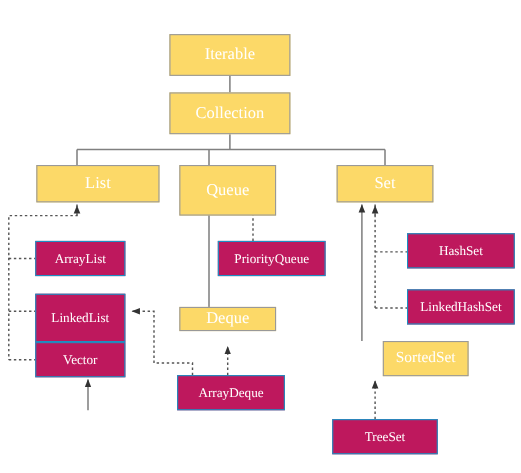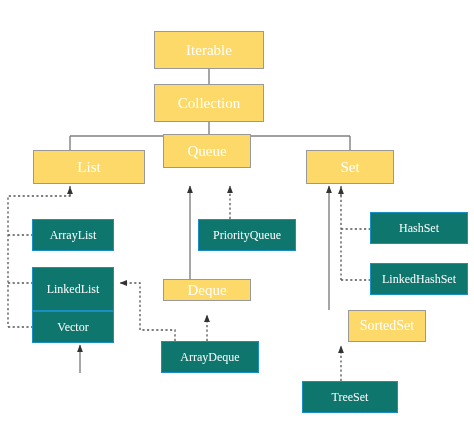--- a/index.html
+++ b/index.html
@@ -33,21 +33,21 @@
     line-height: 1;
     white-space: nowrap;
     z-index: 5;
   }
   .node.interface {
     background: #fcd968;
     border: 1px solid #999999;
     font-size: 15px;
   }
   .node.impl {
-    background: #0f766e;
+    background: #be185d;
     border: 1px solid #1b8fc4;
     font-size: 12px;
   }
 </style>
 </head>
 <body>
 
 <div id="diagram-root">
 
   <svg id="edge-layer" viewBox="0 0 474 430">
@@ -94,21 +94,21 @@
   </div>
 
   <div class="node interface" style="left:154px;top:84px;width:110px;height:38px;">
     <span>Collection</span>
   </div>
 
   <div class="node interface" style="left:33px;top:150px;width:112px;height:34px;">
     <span>List</span>
   </div>
 
-  <div class="node interface" style="left:163px;top:134px;width:88px;height:34px;">
+  <div class="node interface" style="left:163px;top:150px;width:88px;height:46px;">
     <span>Queue</span>
   </div>
 
   <div class="node interface" style="left:306px;top:150px;width:88px;height:34px;">
     <span>Set</span>
   </div>
 
   <div class="node impl" style="left:32px;top:219px;width:82px;height:32px;">
     <span>ArrayList</span>
   </div>

